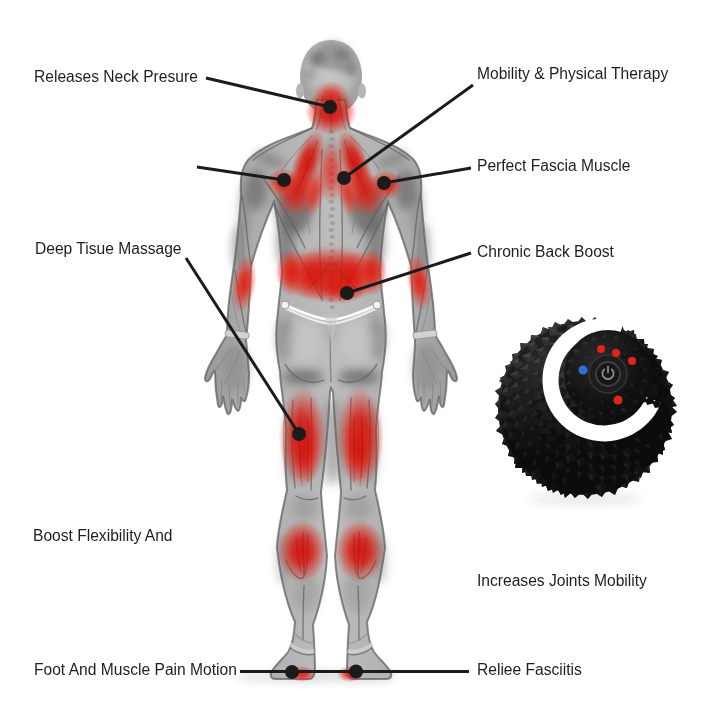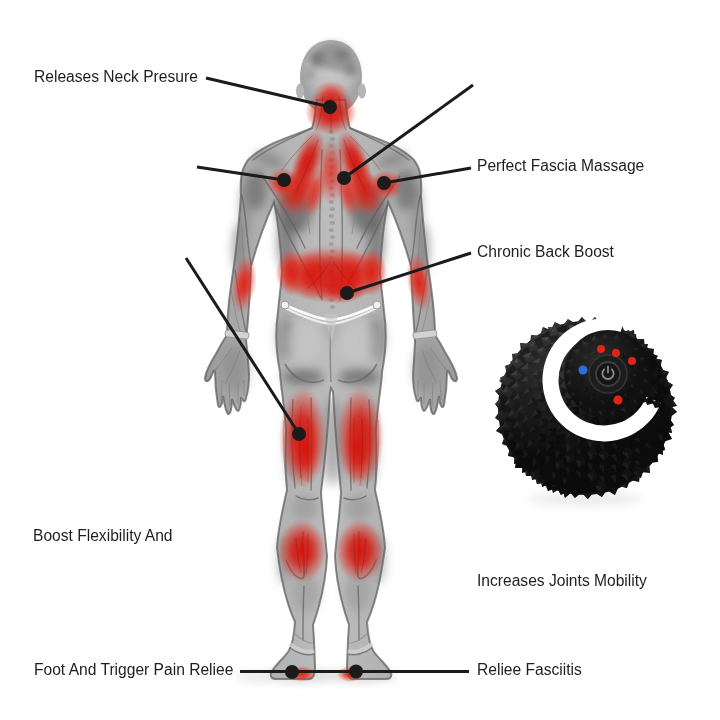--- a/index.html
+++ b/index.html
@@ -366,20 +366,22 @@
     <circle cx="299" cy="434" r="7" stroke="none"></circle>
     <circle cx="344" cy="178" r="7" stroke="none"></circle>
     <circle cx="384" cy="183" r="7" stroke="none"></circle>
     <circle cx="347" cy="293" r="7" stroke="none"></circle>
     <circle cx="292" cy="672" r="7" stroke="none"></circle>
     <circle cx="356" cy="671.5" r="7" stroke="none"></circle>
   </g>
 </svg>
 
 <div class="lbl" style="left:34px; top:77px">Releases Neck Presure</div>
+<div class="lbl" style="left:35px; top:249px">Deep Tisue Massage</div>
 <div class="lbl" style="left:33px; top:536px">Boost Flexibility And</div>
-<div class="lbl" style="left:34px; top:670px">Foot And Trigger Pain Reliee</div>
-<div class="lbl" style="left:477px; top:166px">Perfect Fascia Massage</div>
+<div class="lbl" style="left:34px; top:670px">Foot And Muscle Pain Motion</div>
+<div class="lbl" style="left:477px; top:74px">Mobility &amp; Physical Therapy</div>
+<div class="lbl" style="left:477px; top:166px">Perfect Fascia Muscle</div>
 <div class="lbl" style="left:477px; top:252px">Chronic Back Boost</div>
 <div class="lbl" style="left:477px; top:581px">Increases Joints Mobility</div>
 <div class="lbl" style="left:477px; top:670px">Reliee Fasciitis</div>
 
 </div>
 
 </body></html>

